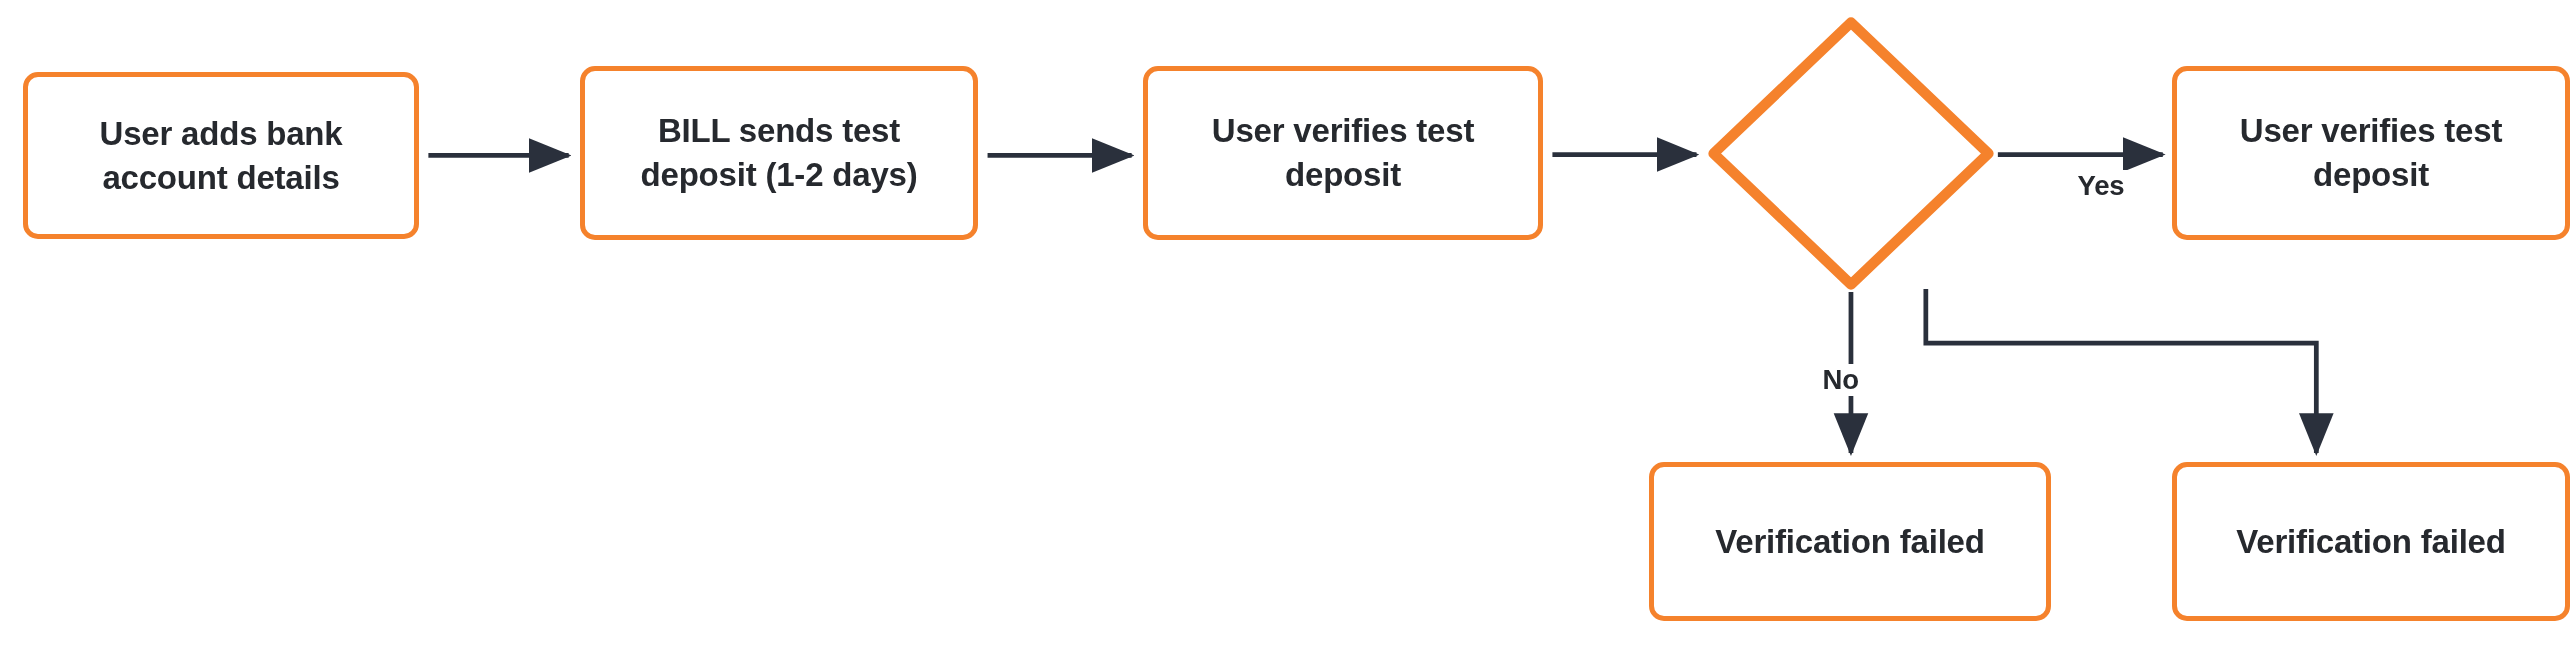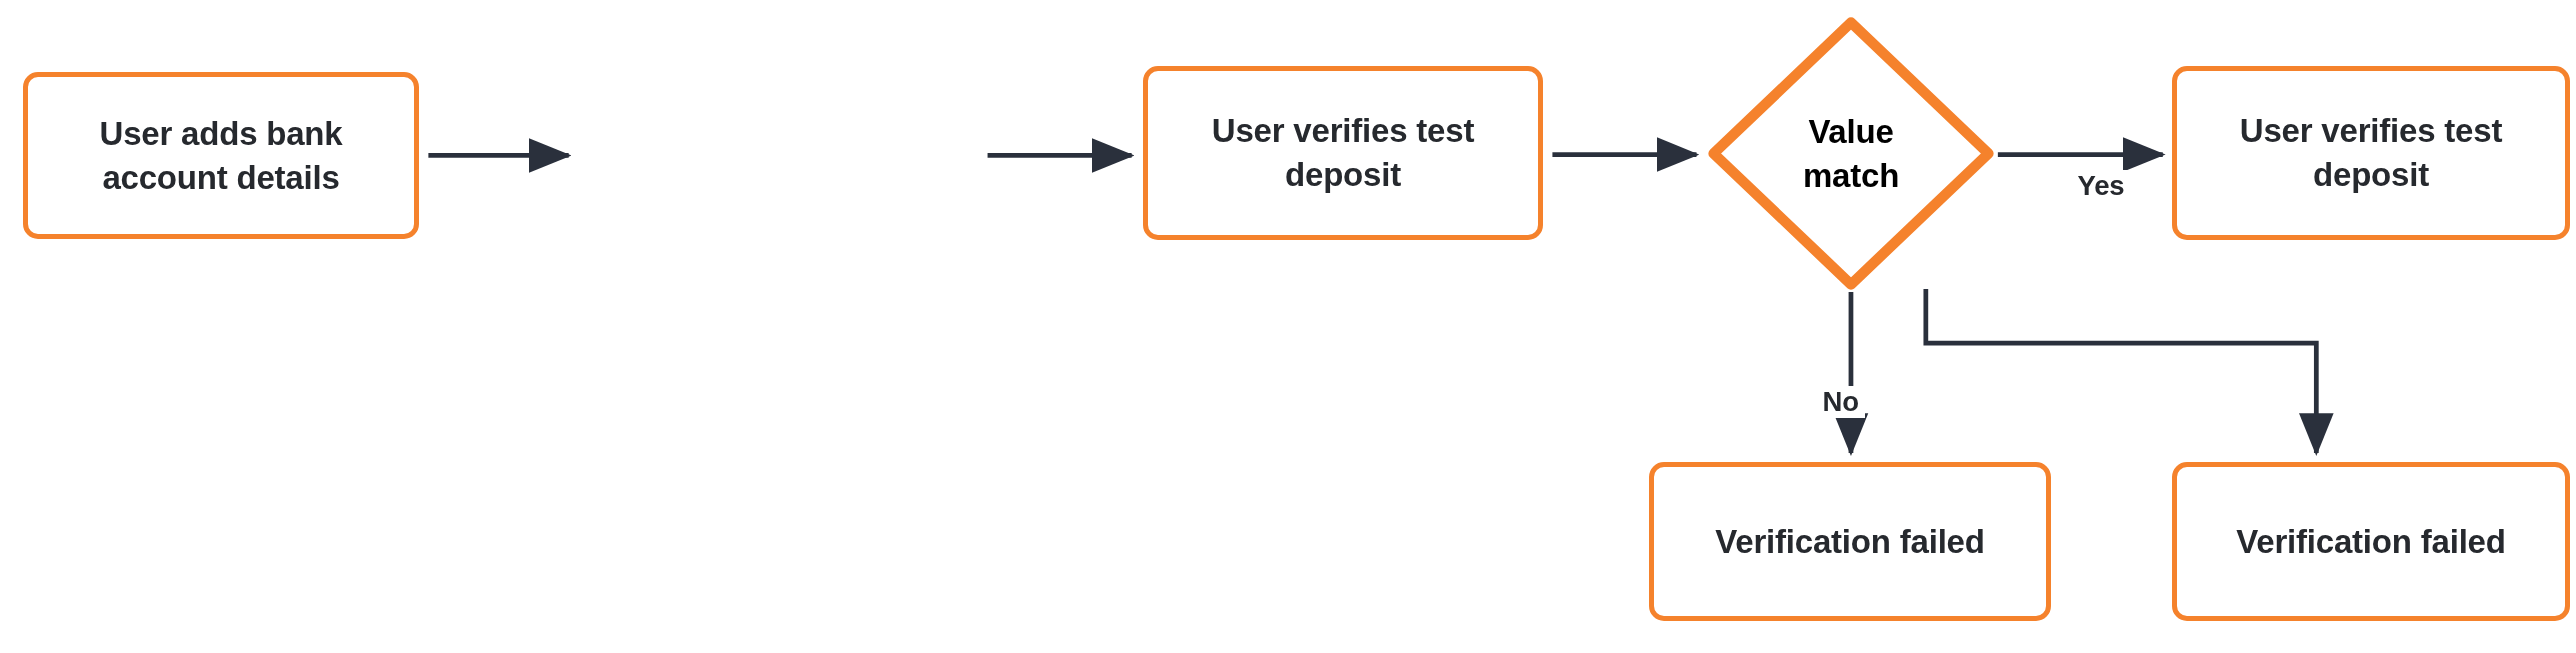--- a/index.html
+++ b/index.html
@@ -114,46 +114,48 @@
 
       <path d="M2032,305 L2032,362 L2444,362 L2444,478" marker-end="url(#arrowhead)"></path>
     </g>
   </svg>
 
   <div class="node" style="left:23px; top:72px; width:396px; height:167px;">
     <span class="node-label">User adds bank
 account details</span>
   </div>
 
+  <div class="node" style="left:580px; top:66px; width:398px; height:174px;">
+    <span class="node-label">BILL sends test
+deposit (1-2 days)</span>
+  </div>
 
   <div class="node" style="left:1143px; top:66px; width:400px; height:174px;">
     <span class="node-label">User verifies test
 deposit</span>
   </div>
 
   <div class="diamond-wrap" style="left:1706px; top:15px; width:290px; height:277px;">
     <svg class="diamond-shape" viewBox="0 0 306 292" preserveAspectRatio="none">
       <polygon points="153,8 298,146 153,284 8,146" fill="#FFFFFF" stroke="#F5822C" stroke-width="11" stroke-linejoin="round"></polygon>
     </svg>
-    <span class="diamond-text">Value
-match</span>
   </div>
 
   <div class="node" style="left:2172px; top:66px; width:398px; height:174px;">
     <span class="node-label">User verifies test
 deposit</span>
   </div>
 
   <div class="node" style="left:1649px; top:462px; width:402px; height:159px;">
     <span class="node-label">Verification failed</span>
   </div>
 
   <div class="node" style="left:2172px; top:462px; width:398px; height:159px;">
     <span class="node-label">Verification failed</span>
   </div>
 
   <div class="edge-label" style="left:2071px; top:138px; transform:translateY(-50%);">Yes</div>
 
-  <div class="edge-label" style="left:1816px; top:338px;">No</div>
+  <div class="edge-label" style="left:1816px; top:316px;">No</div>
 
 
 </div>
 
 
 </body></html>

